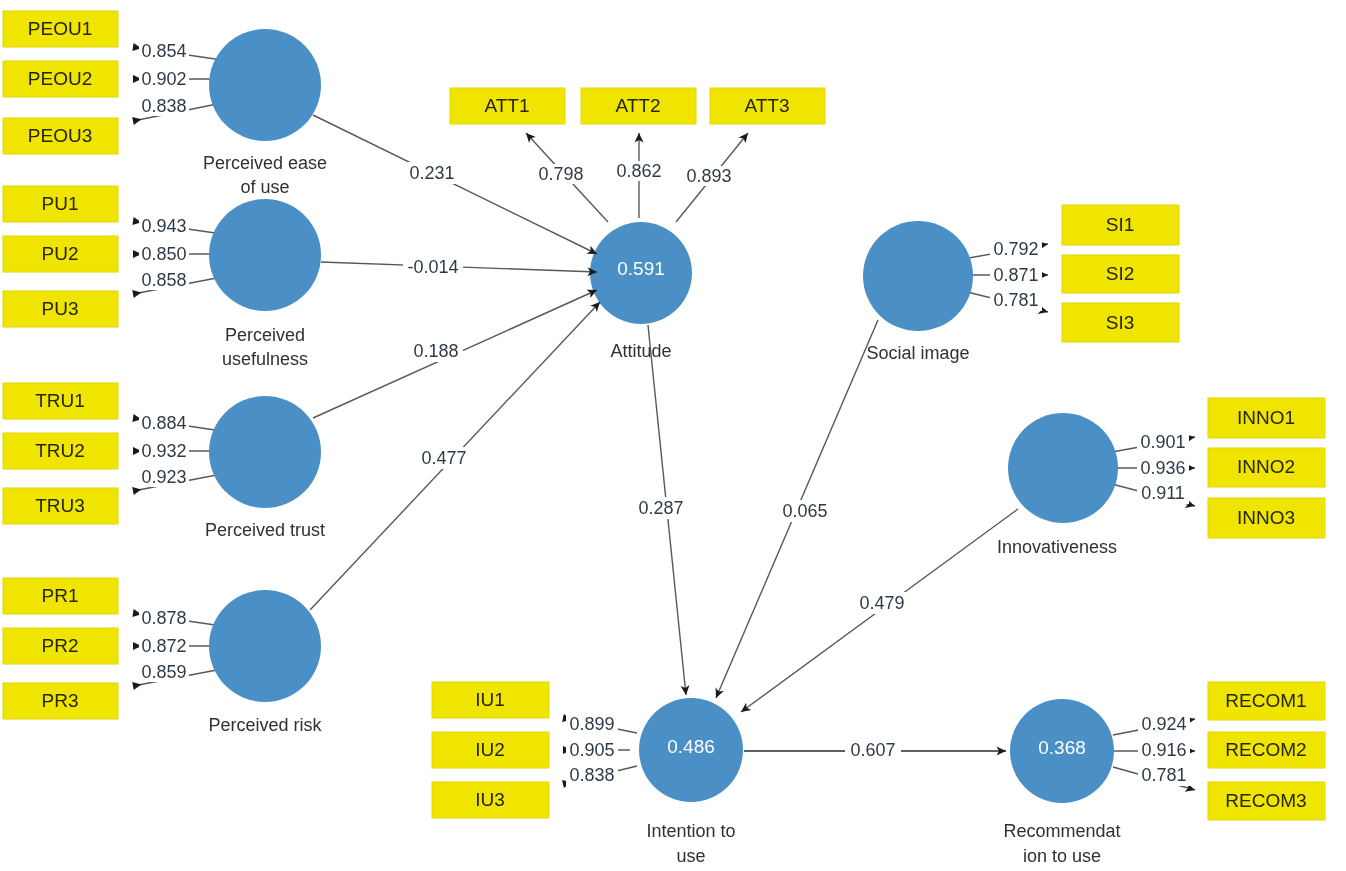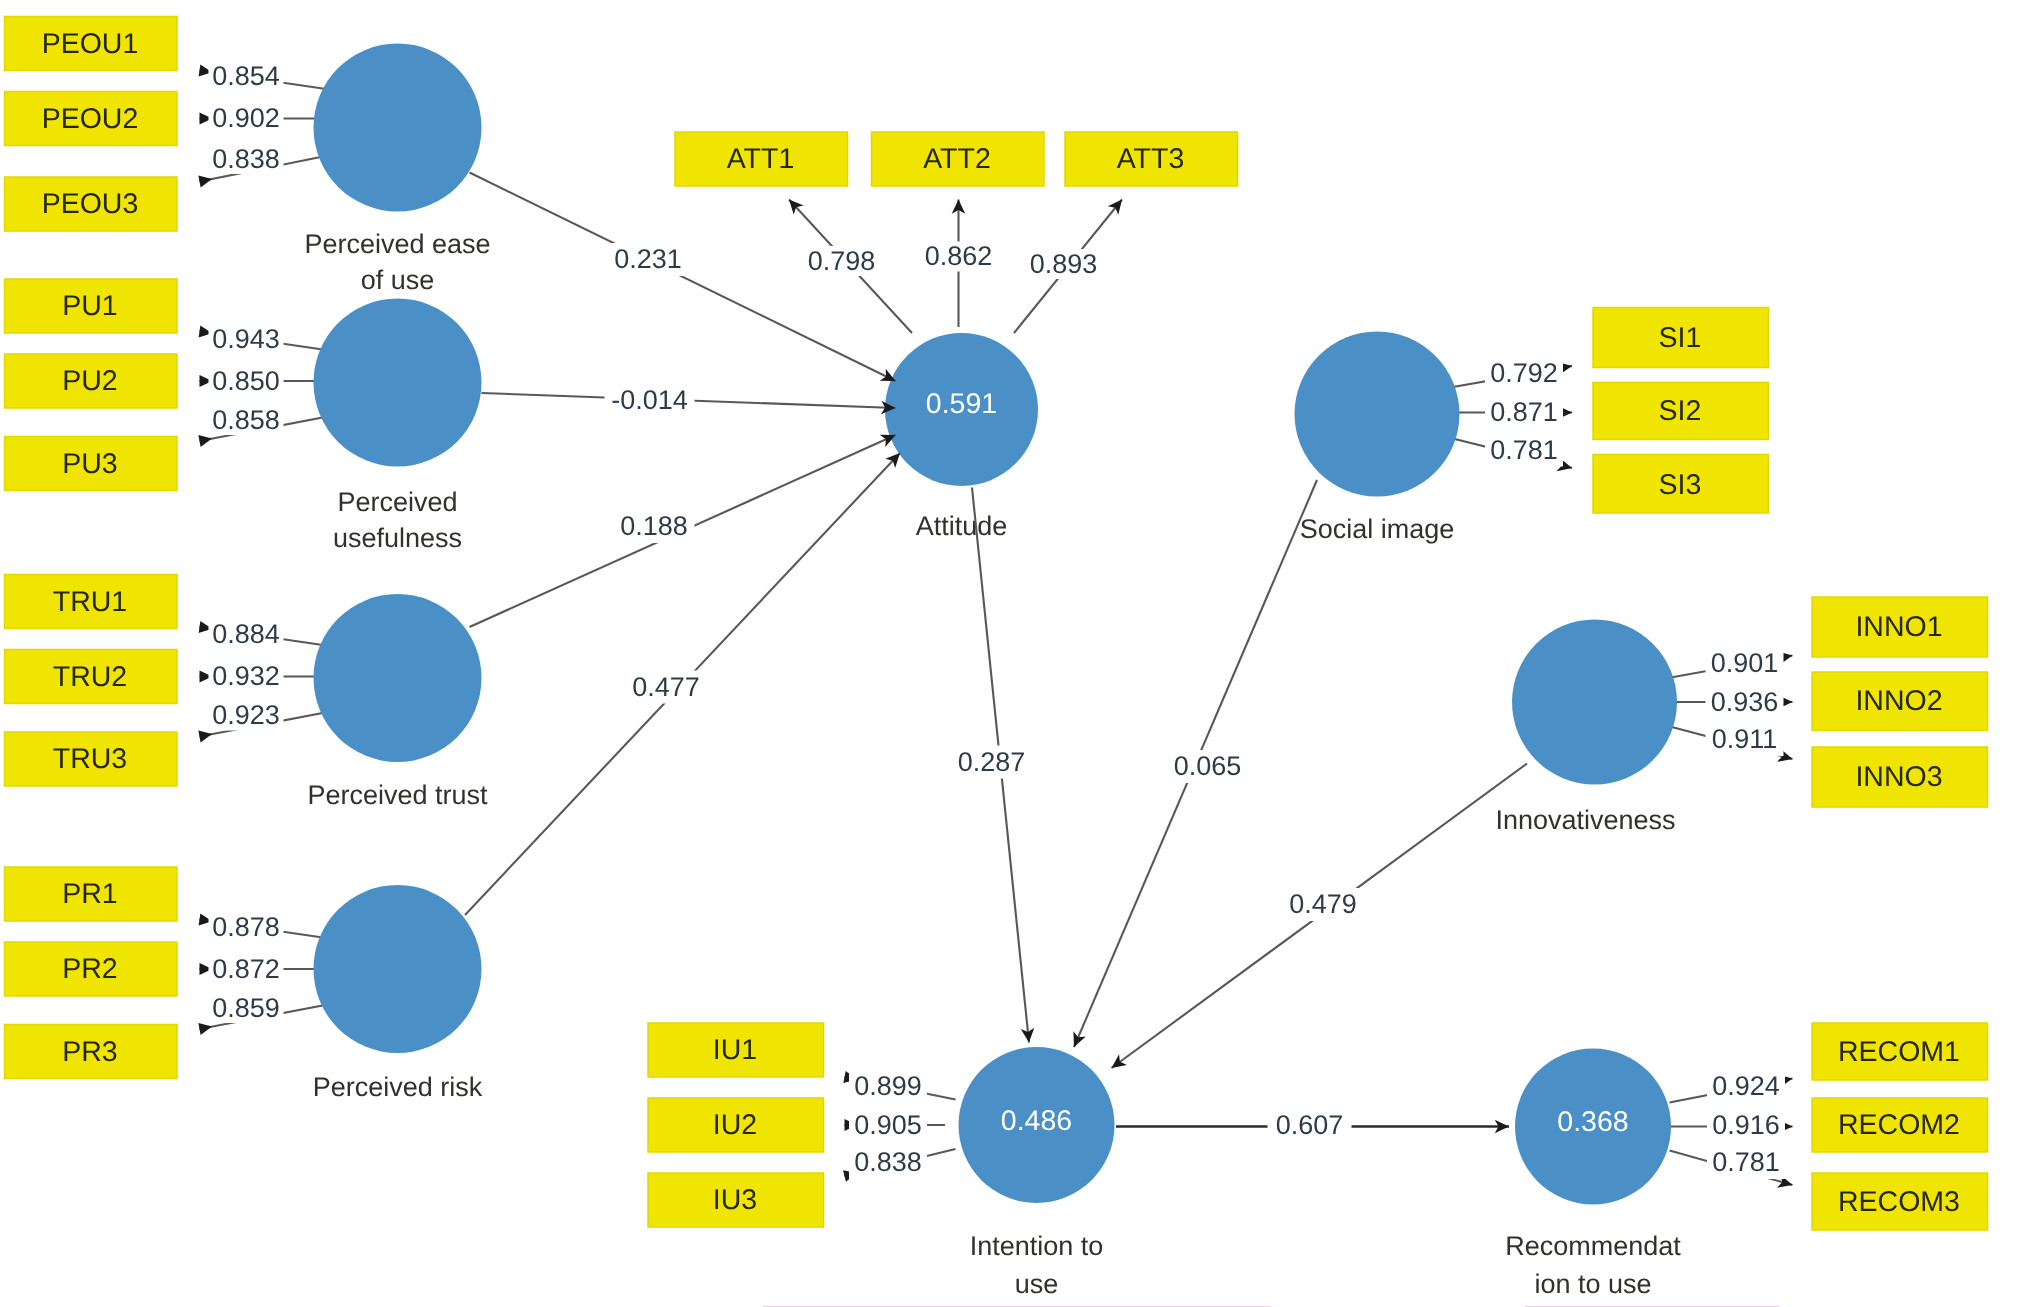--- a/index.html
+++ b/index.html
@@ -11,21 +11,21 @@
   body {
     width: 1346px;
     height: 871px;
     font-family: "Liberation Sans", sans-serif;
     overflow: hidden;
   }
   #diagram-root {
     position: relative;
     width: 1346px;
     height: 871px;
-    background: #a21caf;
+    background: #bef264;
   }
   svg#sem-svg {
     display: block;
     width: 1346px;
     height: 871px;
   }
   .indicator-box {
     fill: #f0e500;
     stroke: #e2d800;
     stroke-width: 1;

